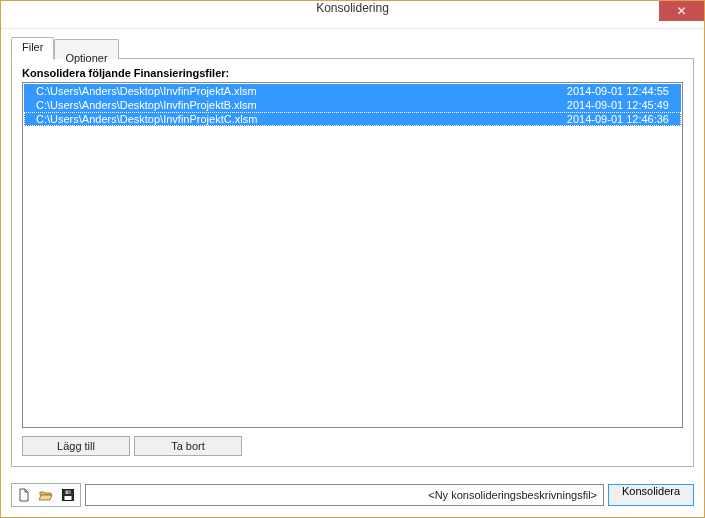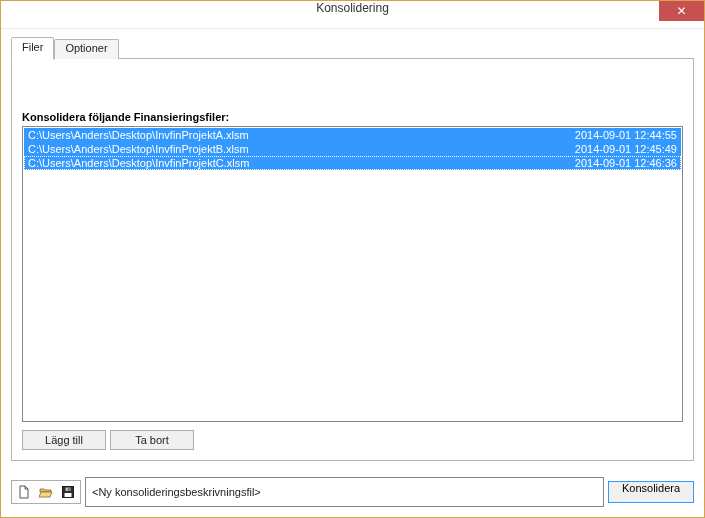--- a/index.html
+++ b/index.html
@@ -76,71 +76,70 @@
   }
   .tab.active {
     background: #fff;
     border-bottom: 1px solid #fff;
     margin-bottom: -1px;
     z-index: 3;
     text-align: right;
   }
   .tab:not(.active) {
     margin-top: 2px;
-    padding-top: 2px;
+    padding-top: 12px;
   }
   .panel {
     border: 1px solid #b5b5b5;
     background: #fff;
     flex: 1;
     margin-top: -1px;
     padding: 8px 10px 10px 10px;
     display: flex;
     flex-direction: column;
     z-index: 1;
   }
   .panel-label {
     font-weight: bold;
     font-size: 11px;
     margin-bottom: 3px;
-    margin-top: 44px;
   }
   .file-list {
     flex: 1;
     border: 1px solid #828790;
     background: #fff;
     overflow: auto;
     padding: 1px;
   }
   .file-row {
     display: flex;
     justify-content: space-between;
     font-size: 11px;
-    padding: 0 4px;
+    padding: 0 12px;
     line-height: 14px;
     background: #3399ff;
     color: #fff;
     white-space: nowrap;
   }
   .file-row:last-child {
     outline: 1px dotted #fff;
     outline-offset: -1px;
     gap: 48px;
   }
   .btn-row {
     display: flex;
     gap: 0;
     margin-top: 8px;
   }
   .btn {
     border: 1px solid #adadad;
     background: #f0f0f0;
     font-size: 11px;
     padding: 3px 0;
-    width: 84px;
+    width: 108px;
     text-align: center;
     cursor: pointer;
     color: #222;
   }
   .btn + .btn { margin-left: 4px; }
   .bottombar {
     display: flex;
     align-items: center;
     padding: 6px 10px 10px 10px;
     gap: 4px;
@@ -160,24 +159,24 @@
     justify-content: center;
     cursor: pointer;
     font-size: 13px;
     line-height: 1;
   }
   .icon-btn svg { display: block; }
   .desc-field {
     flex: 1;
     border: 1px solid #828790;
     background: #fff;
-    height: 30px;
-    display: flex;
-    align-items: center;
-    justify-content: flex-start;
+    height: 22px;
+    display: flex;
+    align-items: center;
+    justify-content: flex-end;
     font-size: 11px;
     color: #222;
     padding: 0 6px;
   }
   .bottom-btn {
     border: 1px solid #adadad;
     background: #f0f0f0;
     font-size: 11px;
     height: 22px;
     width: 86px;

